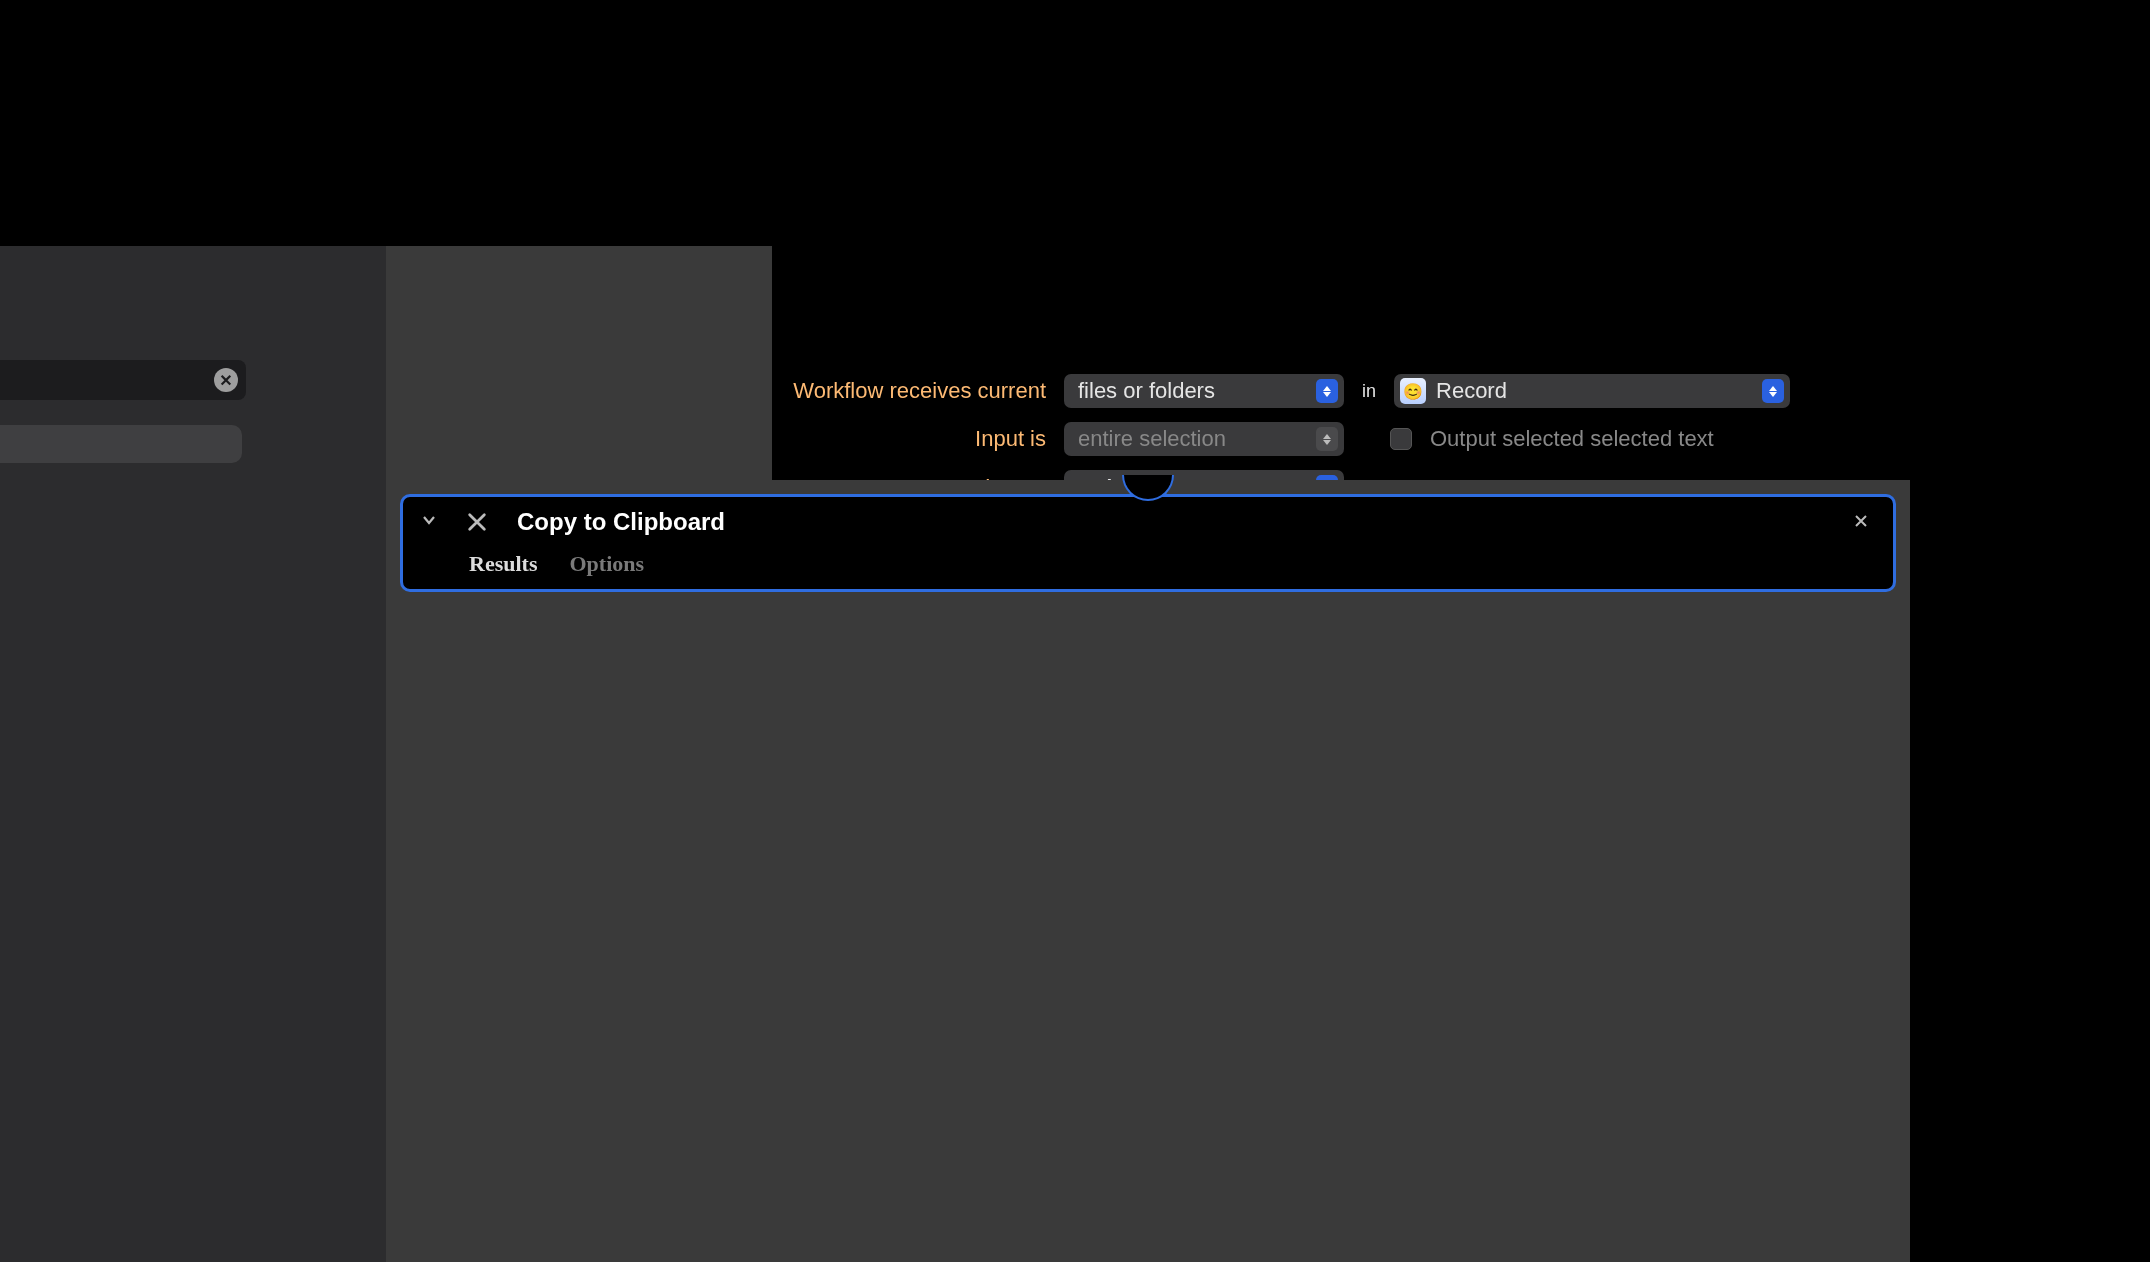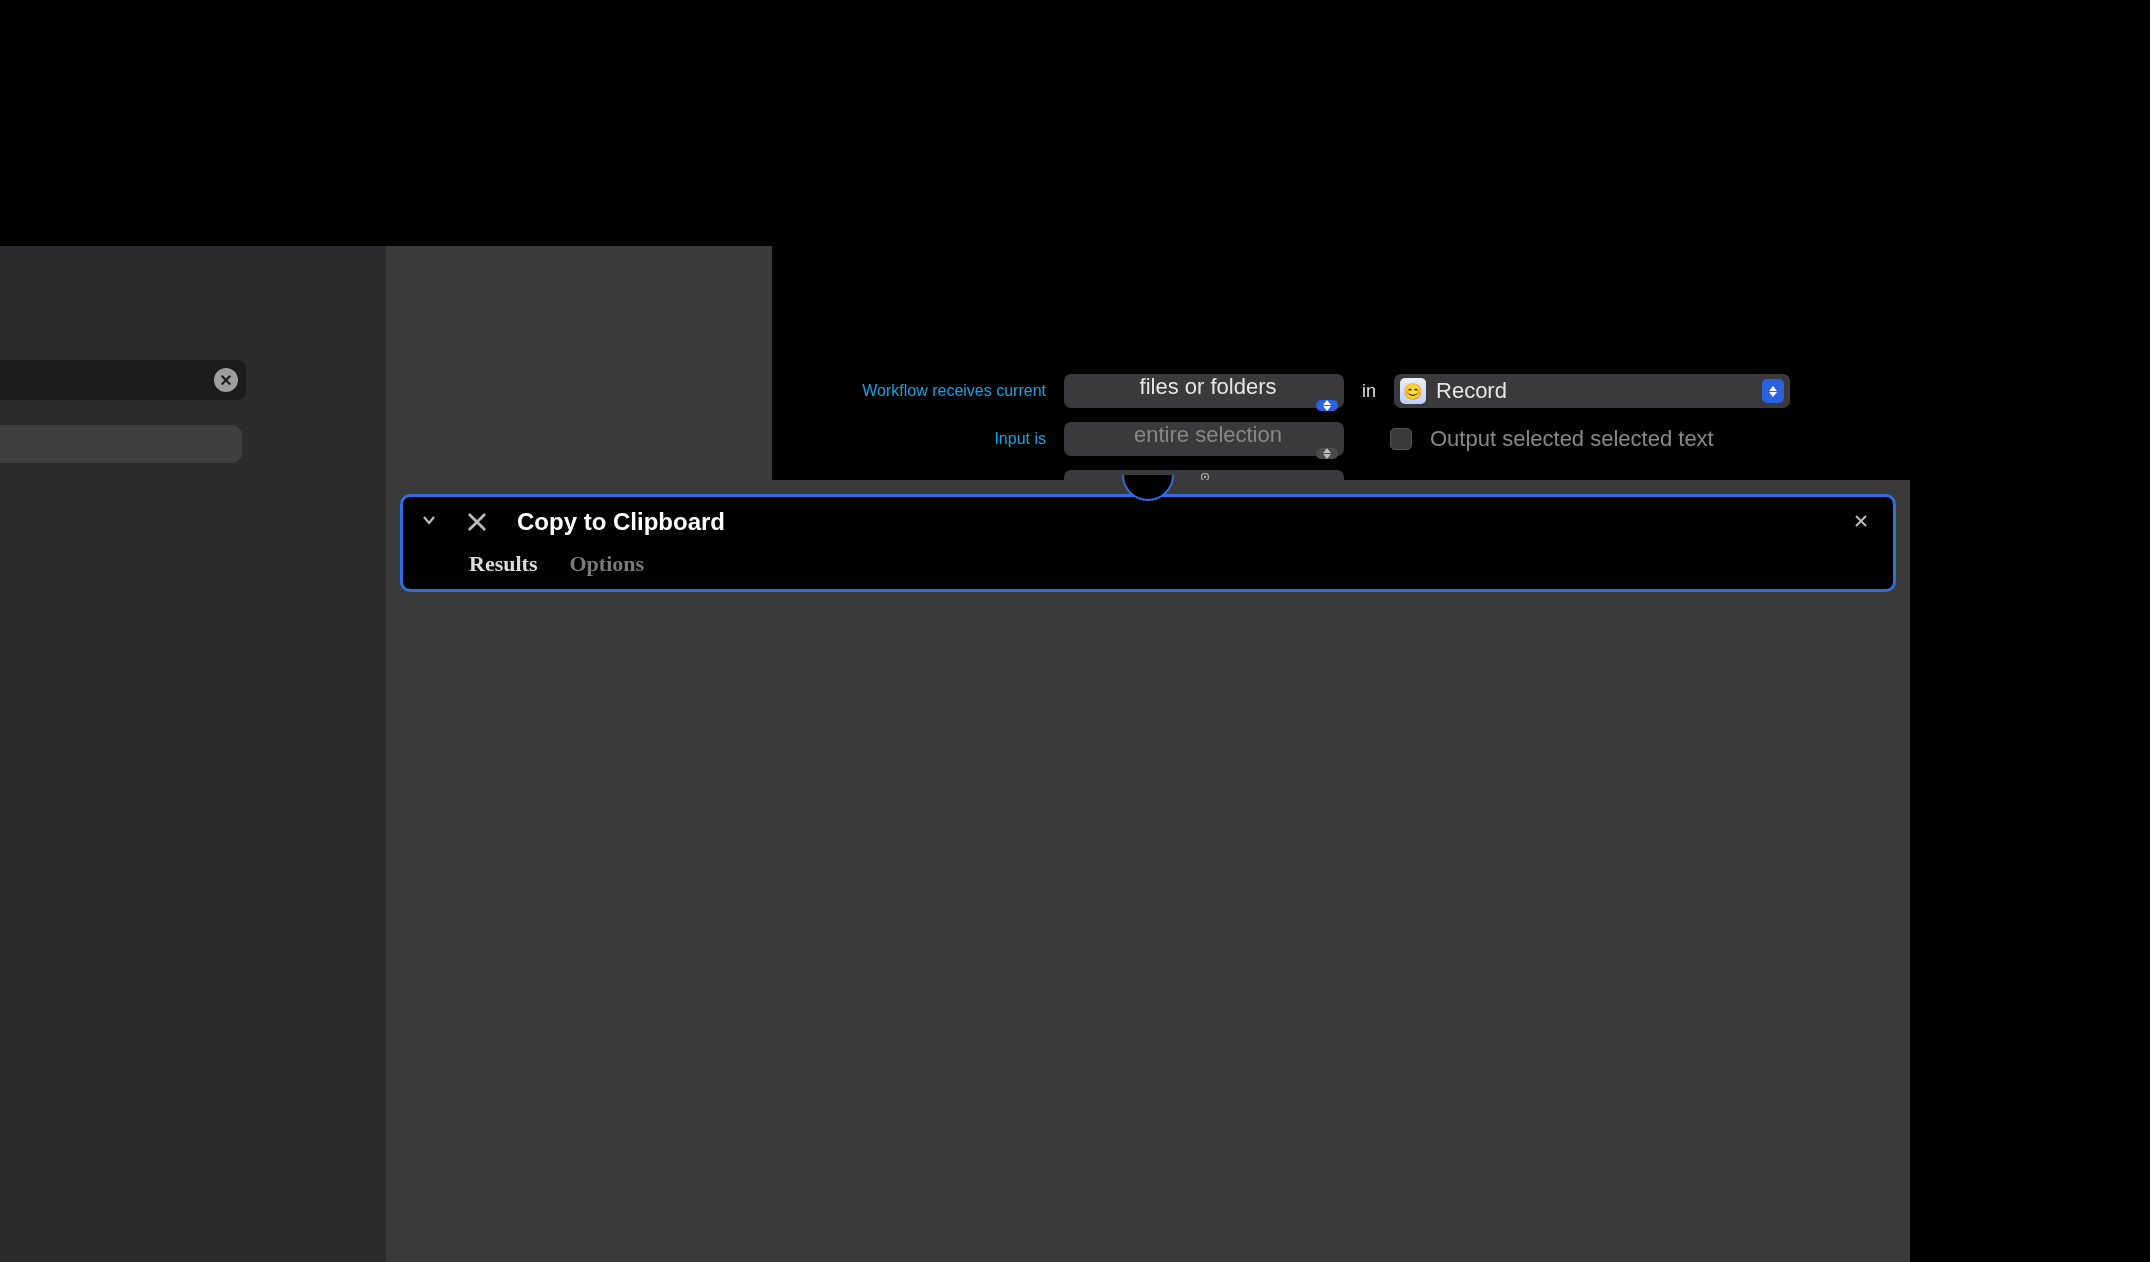--- a/index.html
+++ b/index.html
@@ -115,39 +115,38 @@
       display: flex;
       flex-direction: column;
       gap: 14px;
     }
     .form-row {
       display: flex;
       align-items: center;
       gap: 18px;
     }
     .form-label {
-      color: #0ea5e9;
-      font-size: 16px;
+      color: #fdba74;
+      font-size: 22px;
       width: 274px;
       text-align: right;
     }
 
     .popup-button {
       background: #3a3a3c;
       border-radius: 7px;
       height: 34px;
       display: flex;
       align-items: center;
       color: #e5e5e5;
       font-size: 22px;
       padding-left: 14px;
       padding-right: 6px;
       position: relative;
       cursor: pointer;
-      flex-direction: column;
     }
     .popup-button.disabled { color: #888; cursor: default; }
     .popup-arrows {
       margin-left: auto;
       width: 22px;
       height: 24px;
       background: #2a61e0;
       border-radius: 5px;
       display: flex;
       flex-direction: column;

